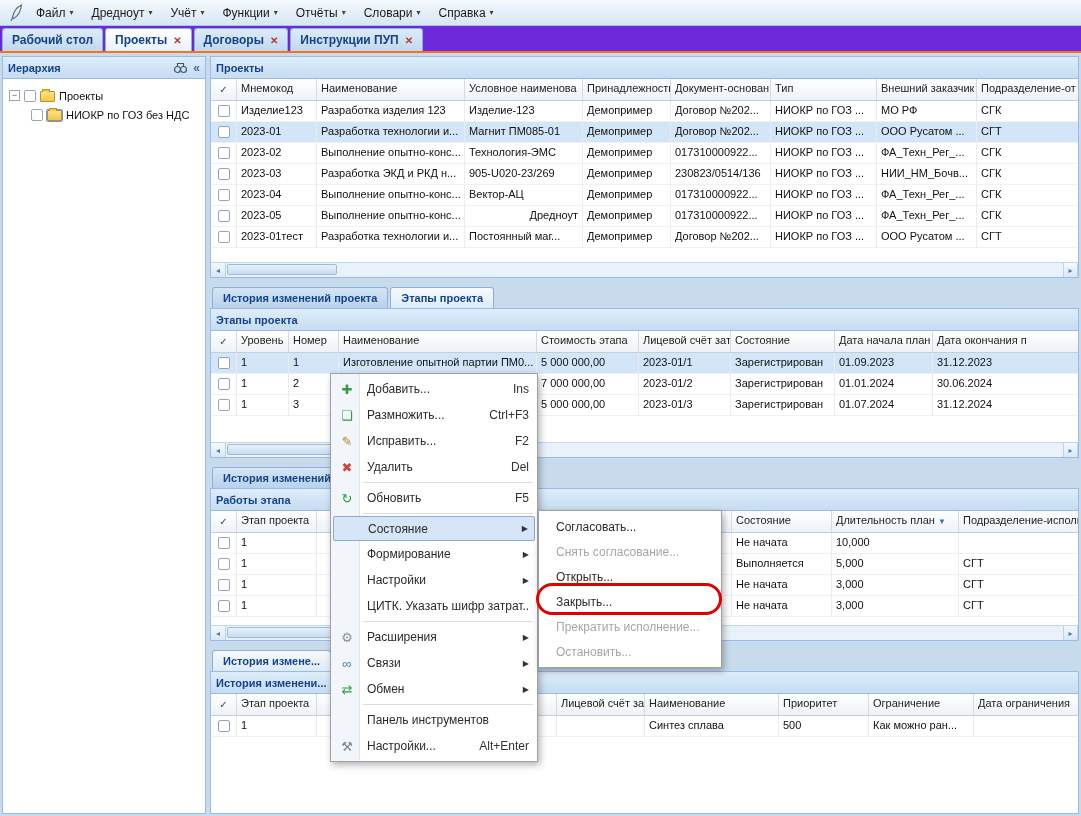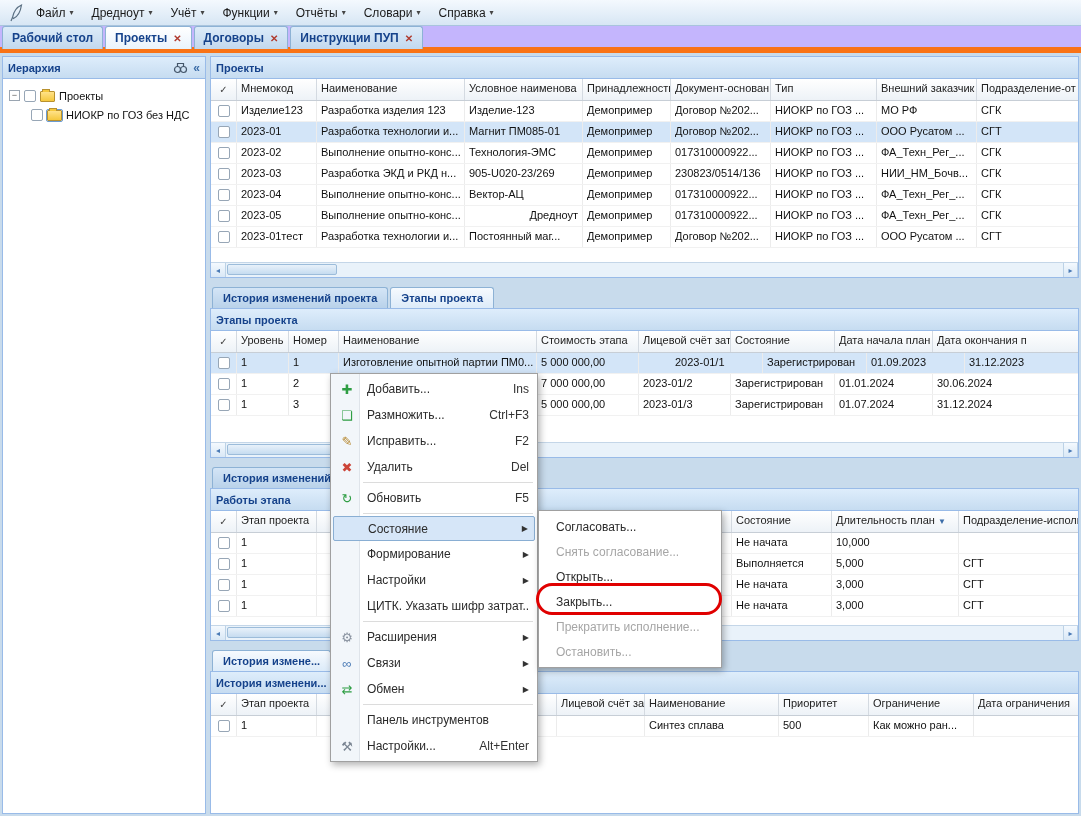--- a/index.html
+++ b/index.html
@@ -15,22 +15,22 @@
   .menubar{
     height:26px; display:flex; align-items:center; gap:2px; padding:0 6px;
     background:linear-gradient(#f4f9fe,#d7e6f4);
     border-bottom:1px solid #a9c4dd;
   }
   .logo{ width:20px; display:flex; align-items:center; justify-content:center; }
   .menu-item{ display:flex; align-items:center; gap:4px; padding:3px 8px; font-size:12px; color:#1a1a1a; cursor:default; border-radius:2px;}
   .caret{ font-size:8px; color:#444; }
   
   .tabbar{
-    height:27px; background:#c4b5fd; display:flex; align-items:center; gap:2px;
-    padding:2px 2px 0 2px; border-bottom:6px solid #f97316;
+    height:27px; background:#6d28d9; display:flex; align-items:flex-start; gap:2px;
+    padding:2px 2px 0 2px; border-bottom:2px solid #f97316;
   }
   .mtab{
     height:23px; display:flex; align-items:center; gap:6px; padding:0 9px;
     border:1px solid #8db2d5; border-bottom:none; border-radius:3px 3px 0 0;
     background:linear-gradient(#dcebf9,#c2d8ee);
     color:#15428b; font-size:12px; font-weight:bold; cursor:default;
   }
   .mtab.active{ background:linear-gradient(#ffffff,#e9f3fc); }
   .mtab .close{ color:#b03a2e; font-size:10px; font-weight:bold; }
   
@@ -367,21 +367,21 @@
             <div class="tcell th flexcol">Дата окончания п</div>
           </div>
           <div class="trow selected">
             <div class="tcell check">
               <span class="checkbox"></span>
             </div>
             <div class="tcell" style="width: 52px;">1</div>
             <div class="tcell" style="width: 50px;">1</div>
             <div class="tcell" style="width: 198px;">Изготовление опытной партии ПМ0...</div>
             <div class="tcell right" style="width: 102px;">5 000 000,00</div>
-            <div class="tcell" style="width: 92px; margin-left: 32px;">2023-01/1</div>
+            <div class="tcell" style="width: 92px;">2023-01/1</div>
             <div class="tcell" style="width: 104px;">Зарегистрирован</div>
             <div class="tcell" style="width: 98px;">01.09.2023</div>
             <div class="tcell flexcol">31.12.2023</div>
           </div>
           <div class="trow">
             <div class="tcell check">
               <span class="checkbox"></span>
             </div>
             <div class="tcell" style="width: 52px;">1</div>
             <div class="tcell" style="width: 50px;">2</div>

